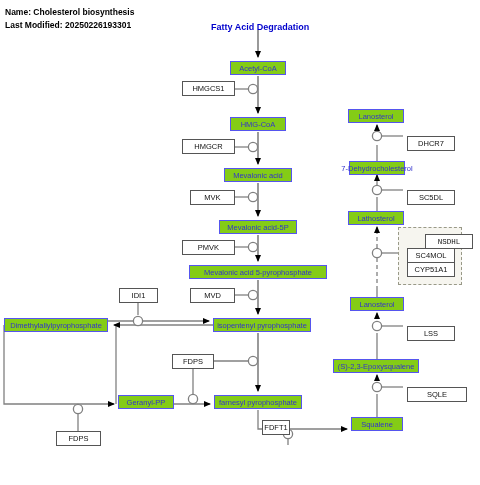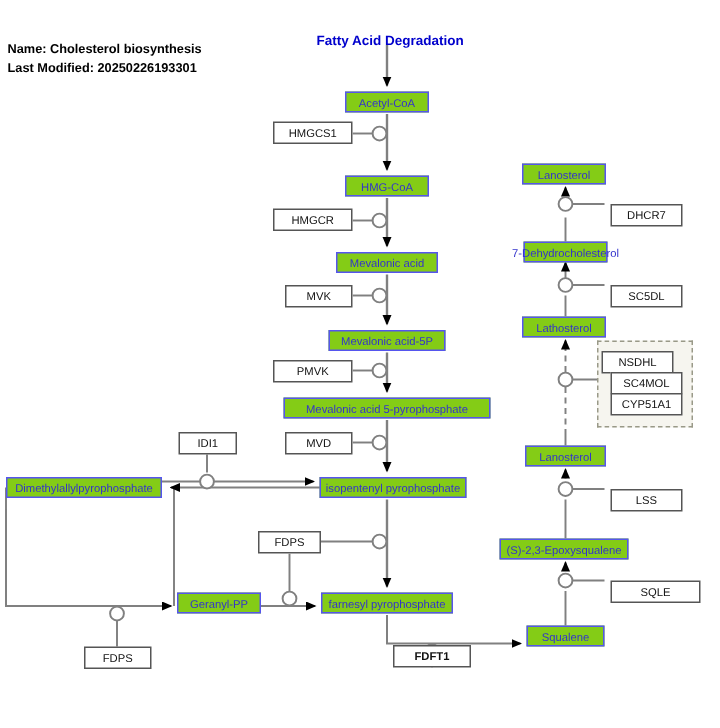--- a/index.html
+++ b/index.html
@@ -6,21 +6,21 @@
   body{
     width:480px;height:485px;
     background:#ffffff;
     font-family:"Liberation Sans", sans-serif;
     position:relative;
     overflow:hidden;
   }
   #canvas{position:absolute;left:0;top:0;width:480px;height:485px;}
   svg.edges{position:absolute;left:0;top:0;width:480px;height:485px;pointer-events:none;}
 
-  .meta{position:absolute;left:5px;top:6px;font-size:8.5px;color:#000;line-height:12.6px;font-weight:bold;white-space:nowrap;margin-top:20px;}
+  .meta{position:absolute;left:5px;top:6px;font-size:8.5px;color:#000;line-height:12.6px;font-weight:bold;white-space:nowrap;}
   .meta div{white-space:nowrap;}
 
   .title{position:absolute;font-size:9px;font-weight:bold;color:#0000cc;white-space:nowrap;}
 
   .node{position:absolute;box-sizing:border-box;display:flex;align-items:center;justify-content:center;white-space:nowrap;}
 
   .metabolite{
     border:1px solid #5555ee;
     background:#84cc16;
     color:#3333cc;
@@ -153,23 +153,23 @@
       <div class="node metabolite overflow-label" style="left: 349px; top: 161px; width: 56px;">7-Dehydrocholesterol</div>
       <div class="node metabolite overflow-label" style="left: 348px; top: 109px; width: 56px;">Lanosterol</div>
       <div class="node gene overflow-label" style="left: 182px; top: 81px; width: 53px;">HMGCS1</div>
       <div class="node gene overflow-label" style="left: 182px; top: 139px; width: 53px;">HMGCR</div>
       <div class="node gene overflow-label" style="left: 190px; top: 190px; width: 45px;">MVK</div>
       <div class="node gene overflow-label" style="left: 182px; top: 240px; width: 53px;">PMVK</div>
       <div class="node gene overflow-label" style="left: 190px; top: 288px; width: 45px;">MVD</div>
       <div class="node gene overflow-label" style="left: 119px; top: 288px; width: 39px;">IDI1</div>
       <div class="node gene overflow-label" style="left: 172px; top: 354px; width: 42px;">FDPS</div>
       <div class="node gene overflow-label" style="left: 56px; top: 431px; width: 45px;">FDPS</div>
-      <div class="node gene overflow-label" style="left: 262px; top: 430px; width: 52px; font-weight: bold;">FDFT1</div>
+      <div class="node gene overflow-label" style="left: 262px; top: 420px; width: 28px;">FDFT1</div>
       <div class="node gene overflow-label" style="left: 407px; top: 387px; width: 60px;">SQLE</div>
       <div class="node gene overflow-label" style="left: 407px; top: 326px; width: 48px;">LSS</div>
       <div class="node gene overflow-label" style="left: 407px; top: 190px; width: 48px;">SC5DL</div>
       <div class="node gene overflow-label" style="left: 407px; top: 136px; width: 48px;">DHCR7</div>
-      <div class="node gene overflow-label" style="left: 401px; top: 234px; width: 48px;">NSDHL</div>
+      <div class="node gene overflow-label" style="left: 425px; top: 234px; width: 48px; font-family: Liberation Mono, monospace;">NSDHL</div>
       <div class="node gene overflow-label" style="left: 407px; top: 248px; width: 48px;">SC4MOL</div>
       <div class="node gene overflow-label" style="left: 407px; top: 262px; width: 48px;">CYP51A1</div>
     </div>
 
 </div>
 
 </body></html>

